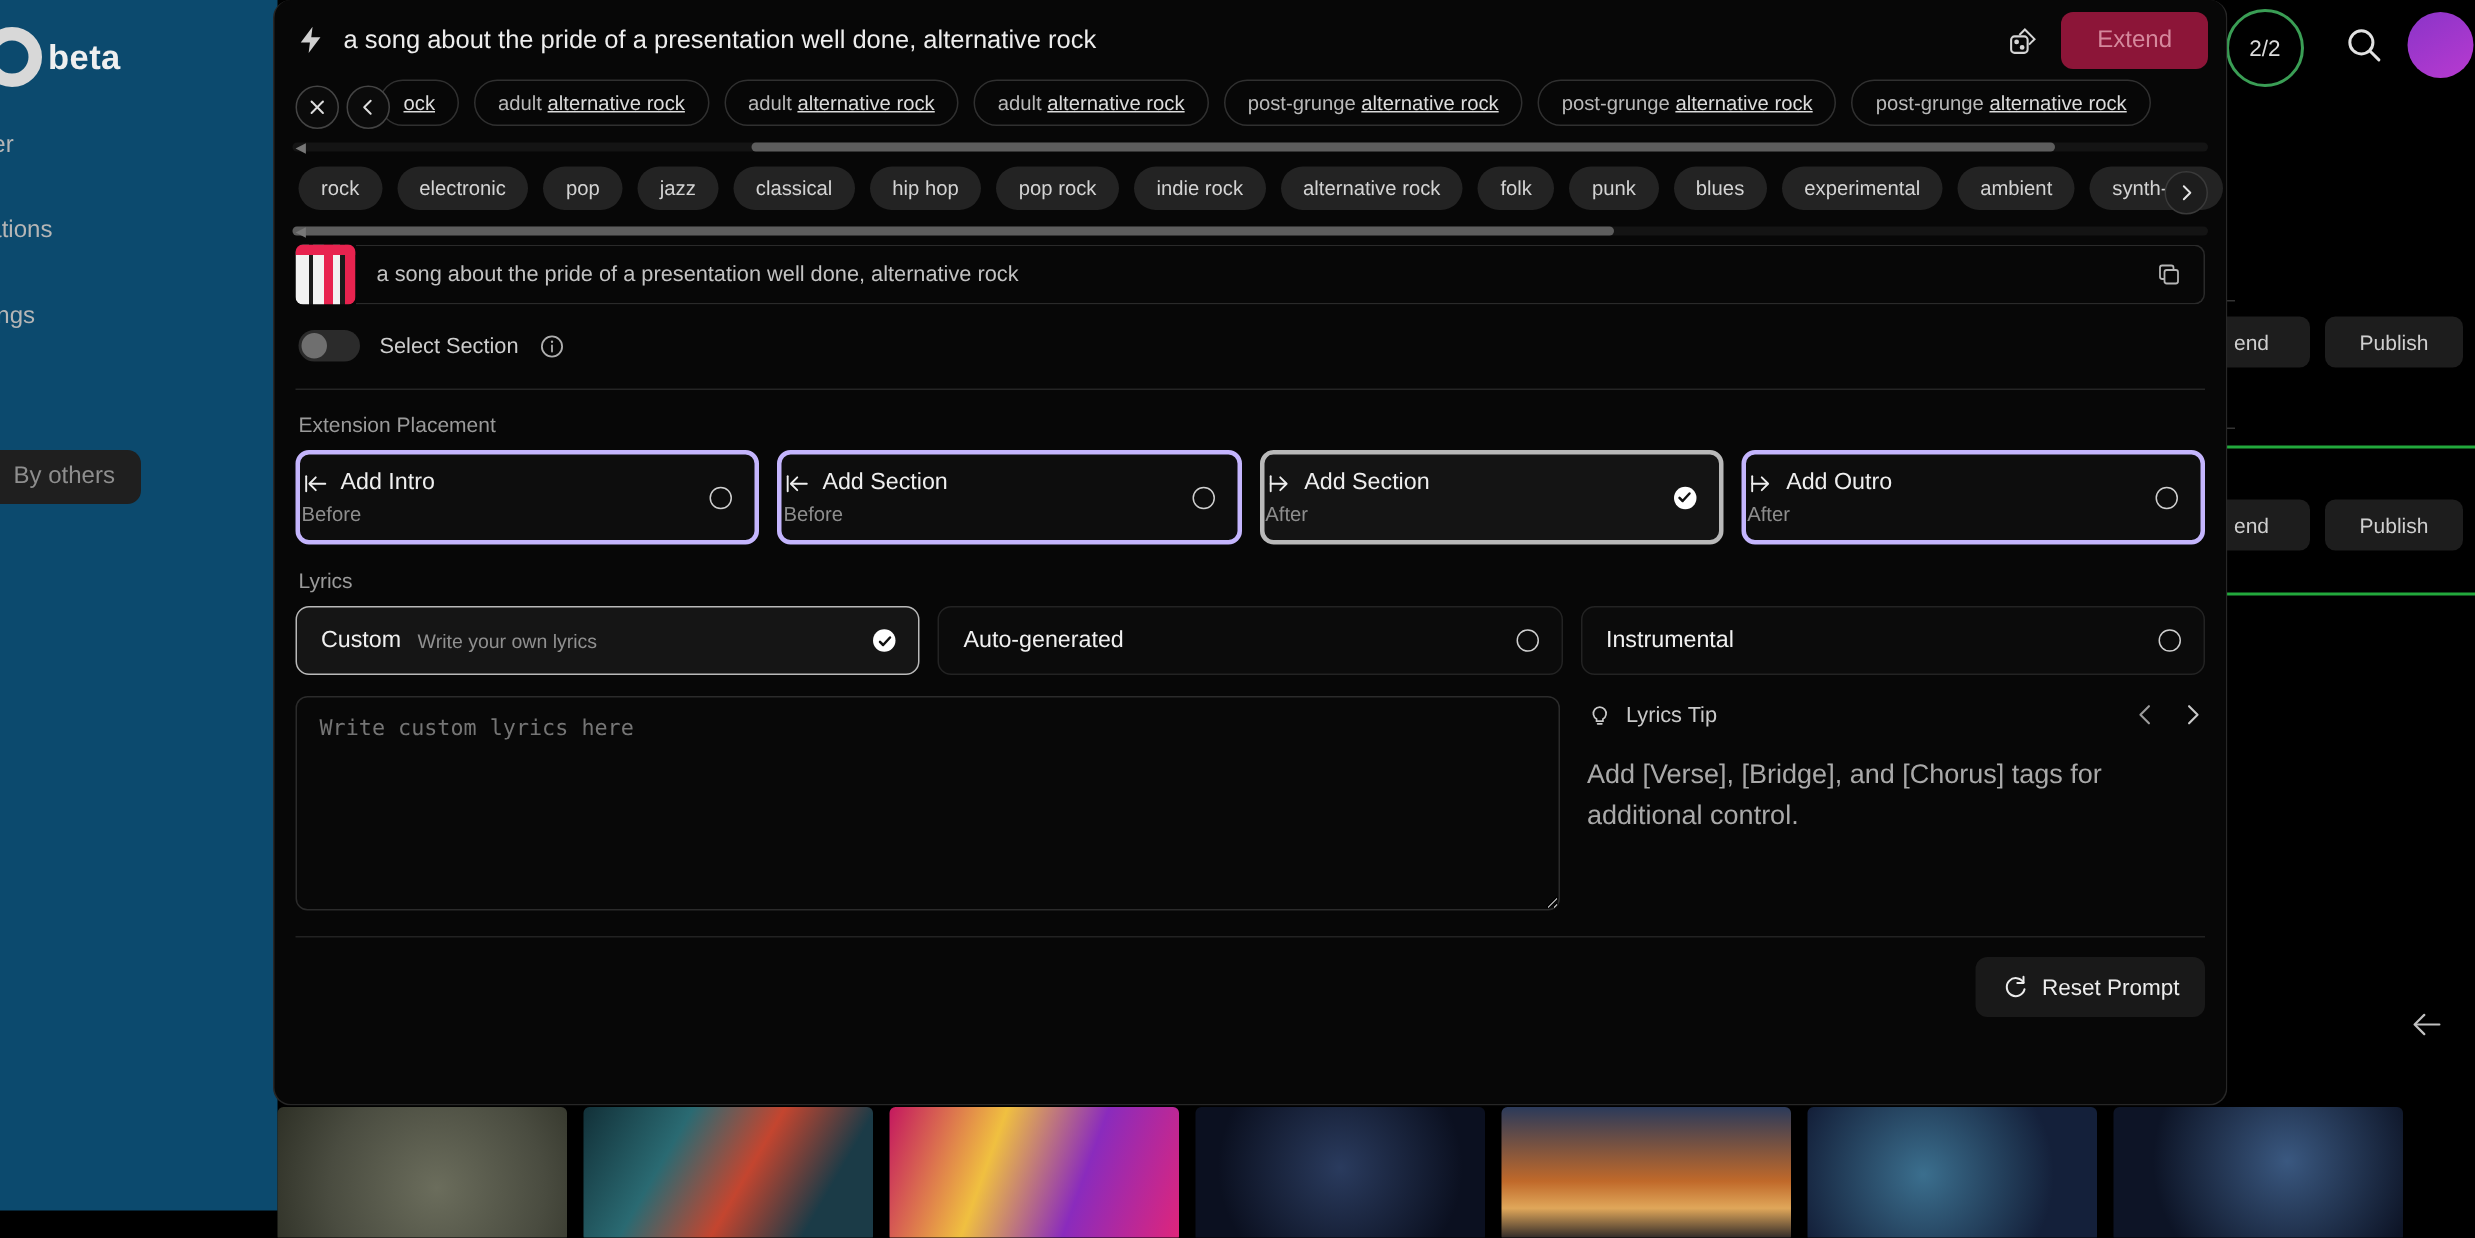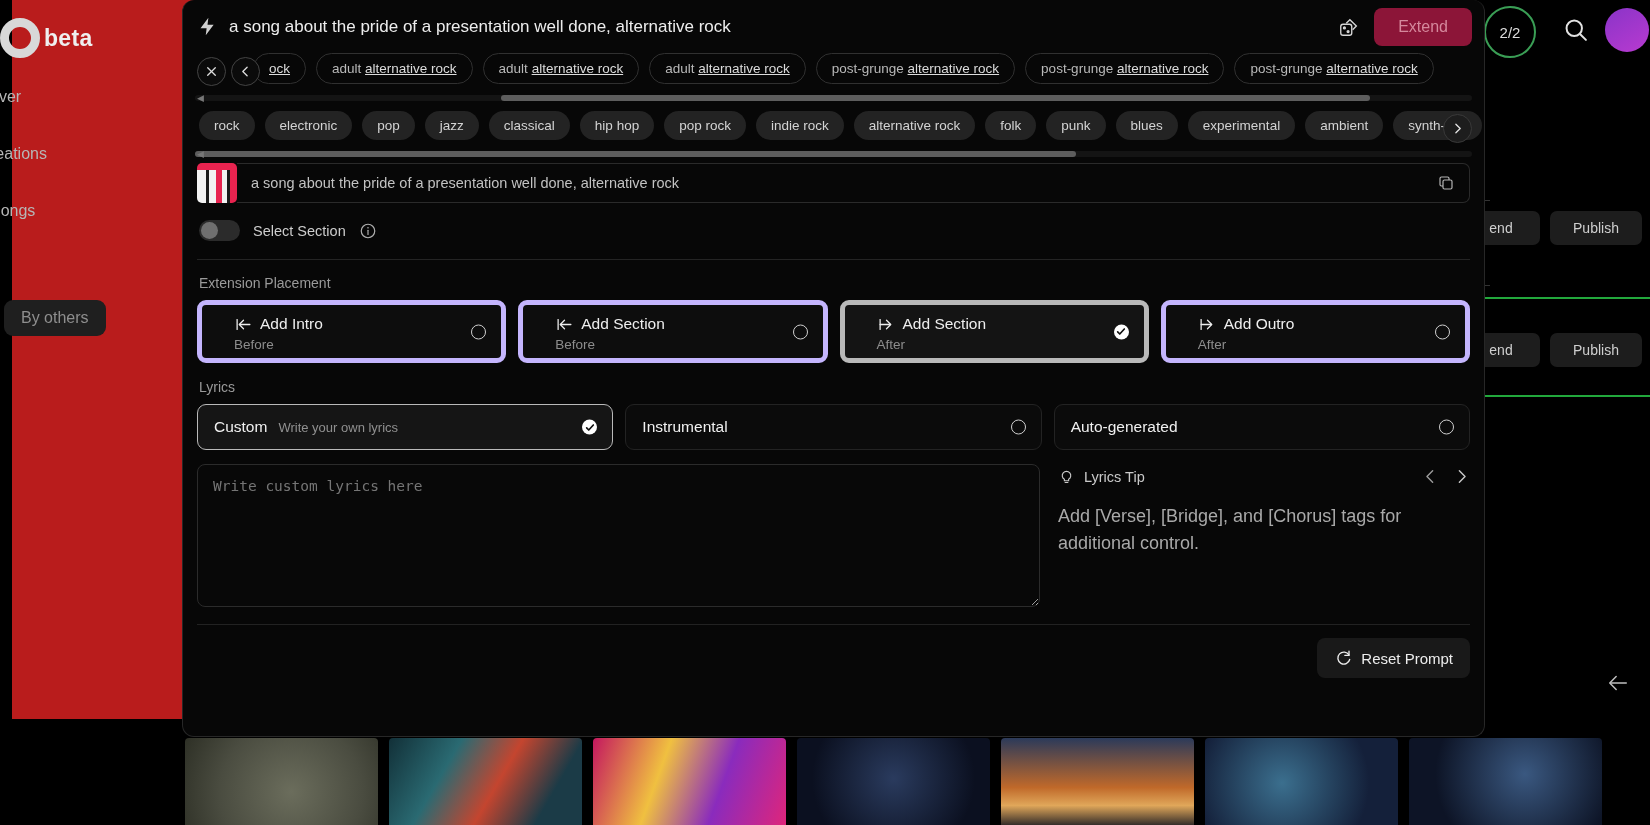--- a/index.html
+++ b/index.html
@@ -5,21 +5,21 @@
   * { box-sizing: border-box; margin: 0; padding: 0; }
   html, body {
     width: 1650px; height: 825px;
     background: #000; overflow: hidden;
     font-family: "Liberation Sans", sans-serif;
     color: #e8e8e8;
   }
   #root { position: relative; width: 1650px; height: 825px; background: #000; }
 
   
-  .bg-sidebar { position:absolute; left:12px; top:0; width:185px; height:719px; background:#b91c1c; }
+  .bg-sidebar { position:absolute; left:0; top:0; width:185px; height:807px; background:#0c4a6e; }
   .logo-wrap { position:absolute; left:-12px; top:18px; display:flex; align-items:center; gap:4px; }
   .logo-ring { width:40px; height:40px; border-radius:50%; border:9px solid #d8d8d8; }
   .logo-beta { font-size:23px; font-weight:bold; color:#efefef; letter-spacing:.3px; }
   .side-item { position:absolute; left:-22px; font-size:16px; color:#b6b6b6; white-space:nowrap; }
   .side-pill { position:absolute; left:-8px; top:300px; background:#1f1f1f; border-radius:9px;
                padding:9px 17px; font-size:16px; color:#8e8e8e; white-space:nowrap; }
 
   .bg-right { position:absolute; left:1470px; top:0; width:180px; height:825px; }
   .bg-btn { position:absolute; background:#1d1d1d; border-radius:7px; height:34px;
             display:flex; align-items:center; justify-content:center;
@@ -84,22 +84,22 @@
   .toggle-row { display:flex; align-items:center; gap:13px; margin:17px 0 0 2px; }
   .toggle { width:41px; height:21px; border-radius:11px; background:#2b2b2b; position:relative; }
   .toggle::after { content:''; position:absolute; left:2px; top:2px; width:17px; height:17px;
                    border-radius:50%; background:#6f6f6f; }
   .toggle-label { font-size:14.5px; color:#cdcdcd; }
   .info-ico { color:#aeaeae; display:flex; }
 
   .hr { height:1px; background:#242424; margin:18px 0 0; }
 
   .cards { display:flex; gap:12px; }
-  .card { flex:1; height:63px; border:5px solid #c4b5fd; border-radius:9px; background:#0d0d0d;
-          padding:10px 32px; position:relative; }
+  .card { flex:1; height:63px; border:3px solid #c4b5fd; border-radius:9px; background:#0d0d0d;
+          padding:10px 1px; position:relative; }
   .card.sel { border-color:#b9b9b9; background:#141414; }
   .card-t { display:flex; align-items:center; gap:7px; font-size:15.5px; color:#eee; }
   .card-s { font-size:13.5px; color:#8d8d8d; margin-top:4px; }
   .radio { position:absolute; right:15px; top:50%; transform:translateY(-50%);
            width:15px; height:15px; border-radius:50%; border:1.6px solid #cfcfcf; }
   .radio.on { border:none; background:#fff; display:flex; align-items:center; justify-content:center; }
 
   .lyr-cards { display:flex; gap:12px; }
   .lyr-card { flex:1; height:46px; border:1px solid #232323; border-radius:9px; background:#0b0b0b;
               display:flex; align-items:center; padding:0 16px; position:relative; gap:11px; }
@@ -381,25 +381,25 @@
         <div class="lyr-card sel">
           <span class="lyr-name">Custom</span>
           <span class="lyr-sub">Write your own lyrics</span>
           <span class="radio on">
             <svg width="10" height="10" viewBox="0 0 24 24" fill="none" stroke="#111" stroke-width="4" stroke-linecap="round" stroke-linejoin="round">
                 <polyline points="4,13 9,18 20,6"></polyline>
               </svg>
           </span>
         </div>
         <div class="lyr-card">
+          <span class="lyr-name">Auto-generated</span>
+          <span class="radio"></span>
+        </div>
+        <div class="lyr-card">
           <span class="lyr-name">Instrumental</span>
-          <span class="radio"></span>
-        </div>
-        <div class="lyr-card">
-          <span class="lyr-name">Auto-generated</span>
           <span class="radio"></span>
         </div>
       </div>
 
       <div class="lyr-area">
         <textarea class="textarea" placeholder="Write custom lyrics here" style=""></textarea>
         <div class="tip-col">
           <div class="tip-head">
             <span>
               <svg width="17" height="17" viewBox="0 0 24 24" fill="none" stroke="#c9c9c9" stroke-width="1.6" stroke-linecap="round">

